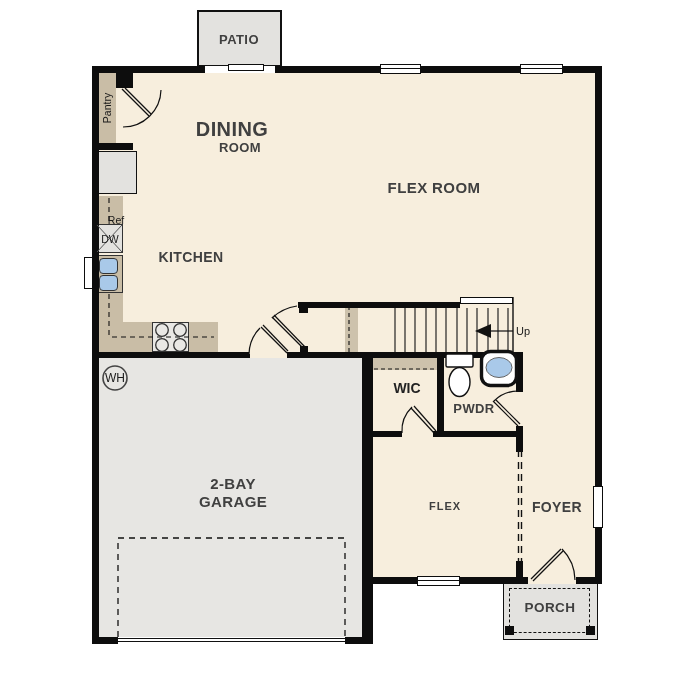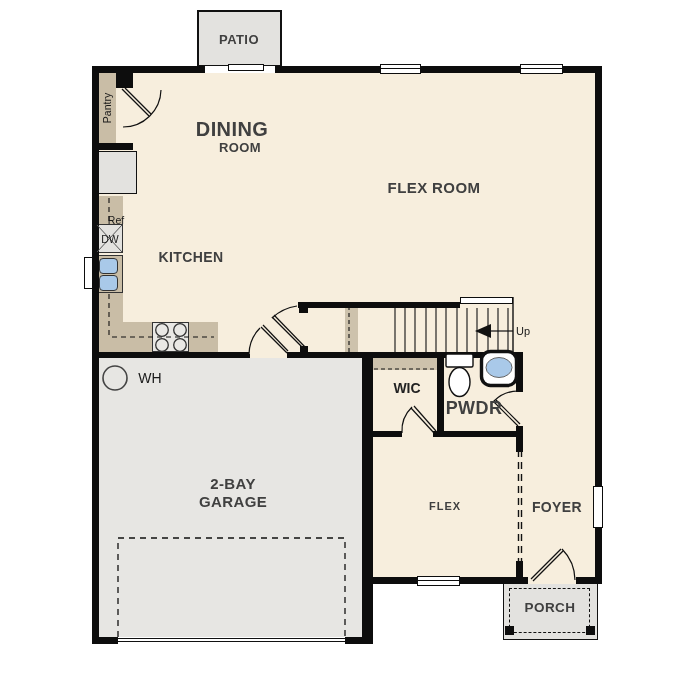--- a/index.html
+++ b/index.html
@@ -199,23 +199,23 @@
   </svg>
 
   <div class="lbl" style="left:239px;top:39px;font-size:13px;">PATIO</div>
   <div class="lbl" style="left:232px;top:129px;font-size:20px;">DINING</div>
   <div class="lbl" style="left:240px;top:147px;font-size:13px;">ROOM</div>
   <div class="lbl" style="left:434px;top:187px;font-size:15px;">FLEX ROOM</div>
   <div class="lbl" style="left:191px;top:257px;font-size:14px;">KITCHEN</div>
   <div class="lbl-sm" style="left:107px;top:108px;font-size:10.5px;transform:translate(-50%,-50%) rotate(-90deg);">Pantry</div>
   <div class="lbl-sm" style="left:116px;top:173px;font-size:10.5px;margin-top:47px;">Ref</div>
   <div class="lbl-sm" style="left:110px;top:239px;font-size:10.5px;">DW</div>
-  <div class="lbl-sm" style="left:115px;top:378px;font-size:14px;margin-left:35px;">WH</div>
+  <div class="lbl-sm" style="left:115px;top:378px;font-size:12px;">WH</div>
   <div class="lbl-sm" style="left:523px;top:331px;font-size:11px;">Up</div>
   <div class="lbl-sm" style="left:407px;top:388px;font-size:14px;font-weight:700;color:#222;">WIC</div>
-  <div class="lbl" style="left:470px;top:408px;font-size:18px;padding-left:8px;">PWDR</div>
+  <div class="lbl" style="left:470px;top:408px;font-size:13px;padding-left:8px;">PWDR</div>
   <div class="lbl" style="left:233px;top:483px;font-size:15px;">2-BAY</div>
   <div class="lbl" style="left:233px;top:501px;font-size:15px;">GARAGE</div>
   <div class="lbl" style="left:445px;top:506px;font-size:11px;letter-spacing:1px;">FLEX</div>
   <div class="lbl" style="left:557px;top:507px;font-size:14px;">FOYER</div>
   <div class="lbl" style="left:550px;top:607px;font-size:13.5px;">PORCH</div>
 
 </div>
 
 </body></html>

